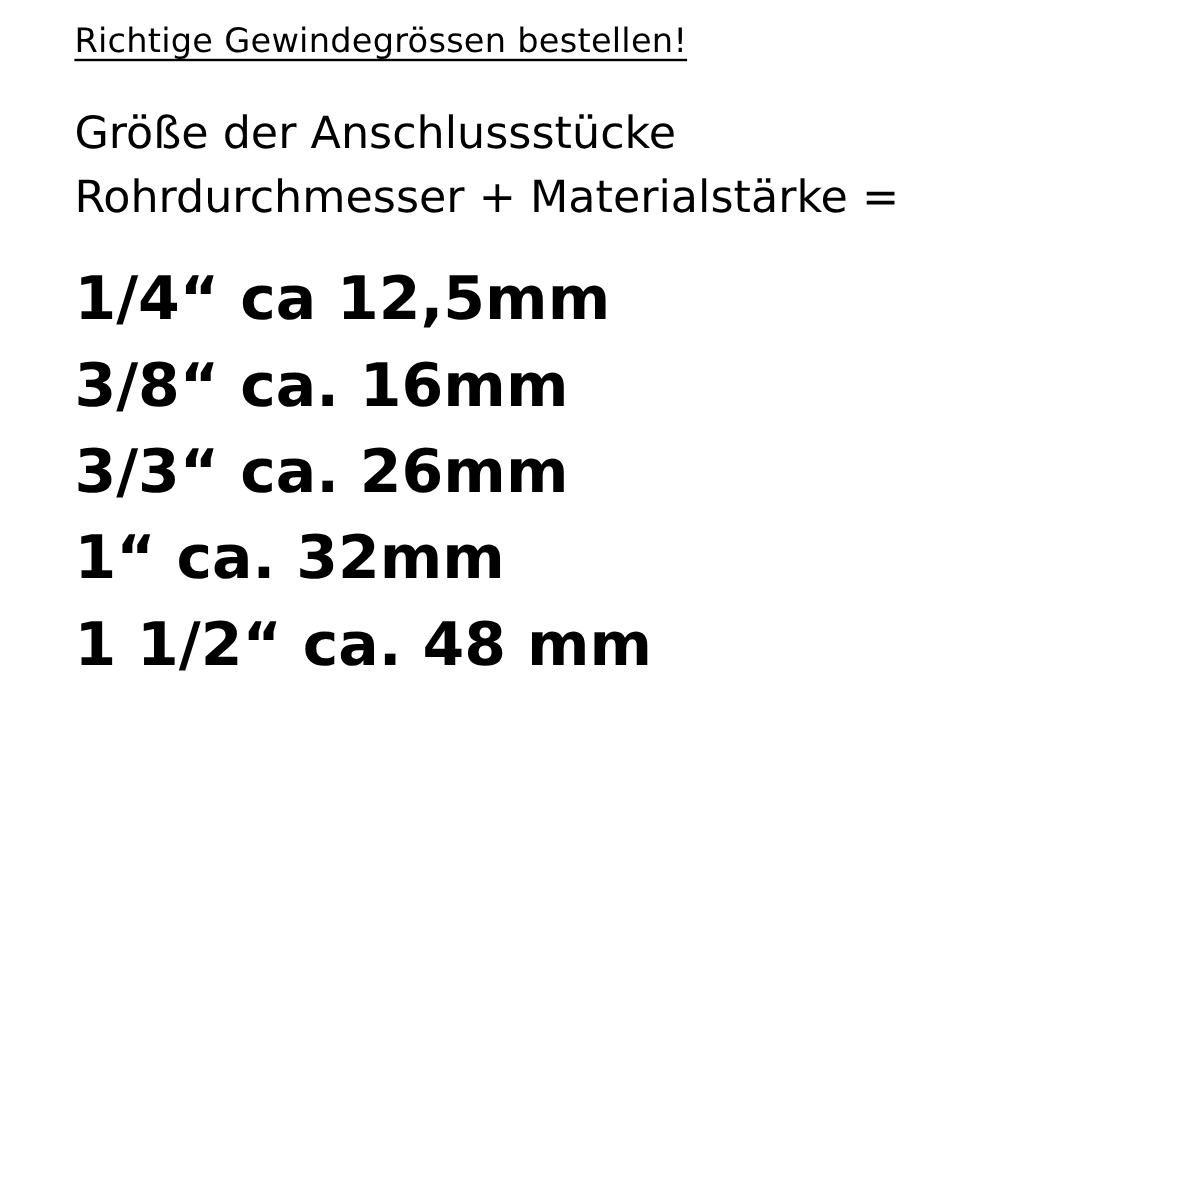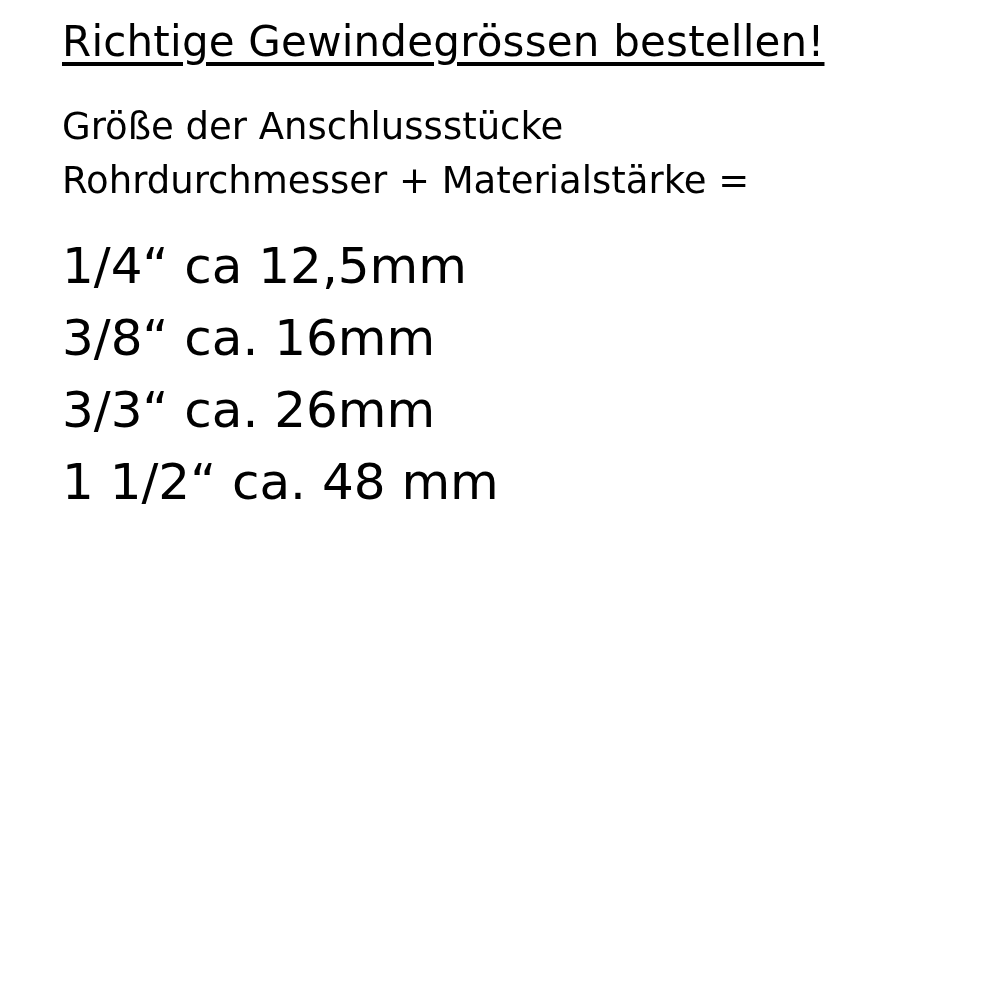--- a/index.html
+++ b/index.html
@@ -15,21 +15,21 @@
     overflow: hidden;
   }
   .sheet {
     width: 1000px;
     height: 1000px;
     box-sizing: border-box;
     padding: 18px 30px 0 62px;
     position: relative;
   }
   .headline {
-    font-size: 42px;
+    font-size: 28px;
     line-height: 1.15;
     font-weight: 400;
     letter-spacing: 0.2px;
     text-decoration: underline;
     text-underline-offset: 6px;
     margin: 0 0 34px 0;
     white-space: nowrap;
   }
   .intro {
     font-size: 37px;
@@ -43,36 +43,37 @@
     white-space: nowrap;
   }
   .size-list {
     list-style: none;
     margin: 0;
     padding: 0;
   }
   .size-list li {
     font-size: 50px;
     line-height: 1.44;
-    font-weight: 400;
+    font-weight: 700;
     white-space: nowrap;
   }
 </style>
 </head>
 <body>
 
 <div class="sheet">
 
   <h1 class="headline">Richtige Gewindegrössen bestellen!</h1>
 
   <p class="intro">
     <span class="intro-line">Größe der Anschlussstücke</span>
     <span class="intro-line">Rohrdurchmesser + Materialstärke =</span>
   </p>
 
   <ul class="size-list">
     <li>1/4“ ca 12,5mm</li>
     <li>3/8“ ca. 16mm</li>
     <li>3/3“ ca. 26mm</li>
+    <li>1“ ca. 32mm</li>
     <li>1 1/2“ ca. 48 mm</li>
   </ul>
 
 </div>
 
 </body></html>

